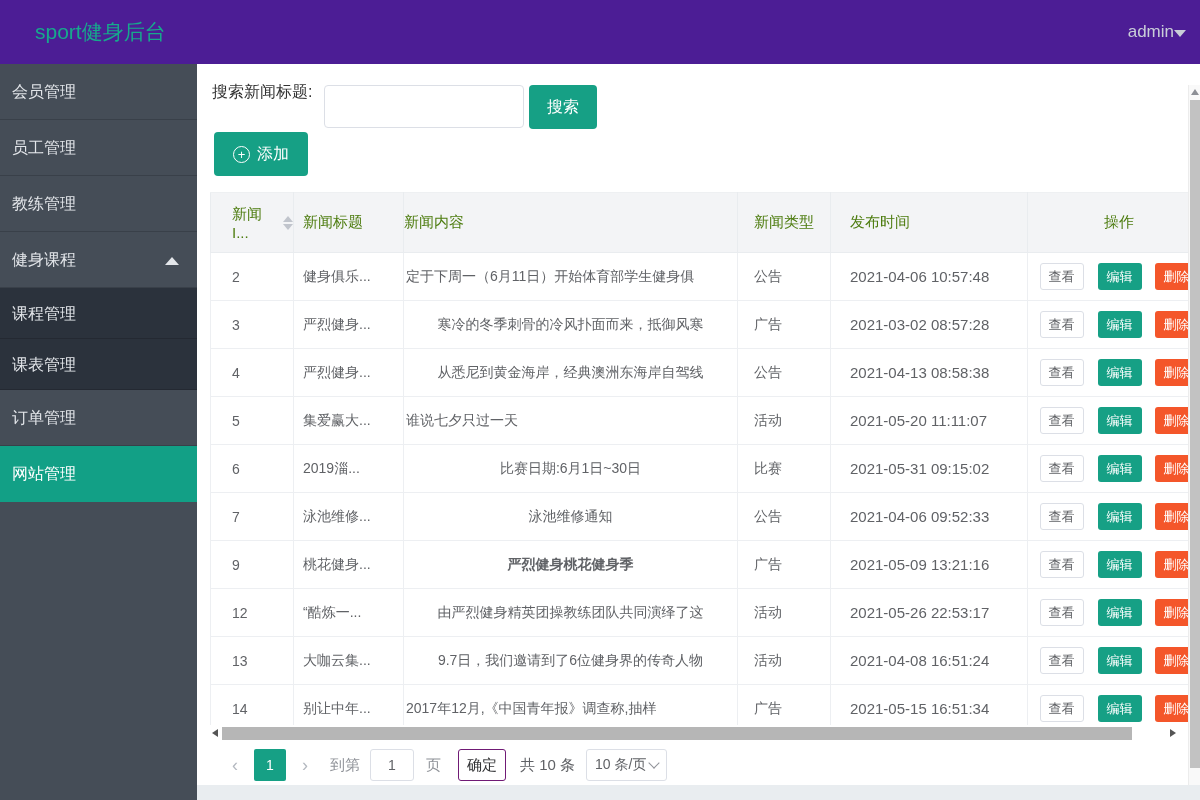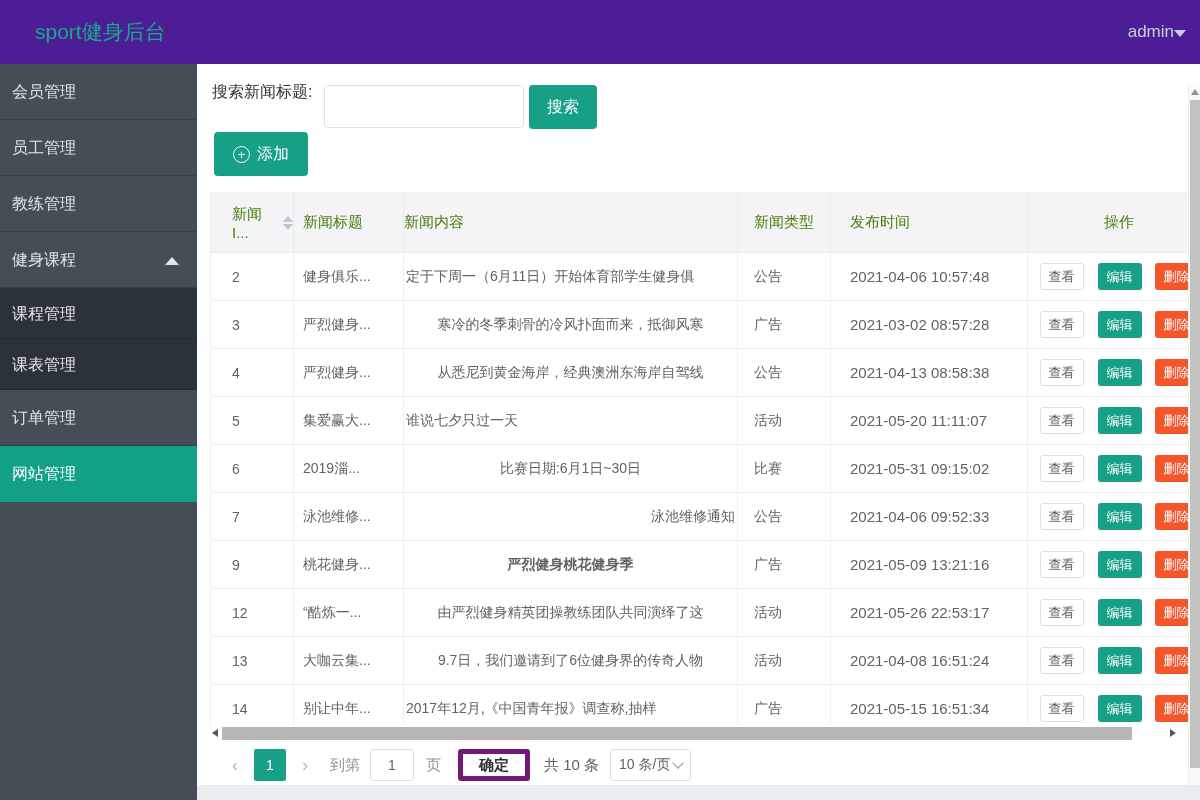--- a/index.html
+++ b/index.html
@@ -64,21 +64,21 @@
   #vscroll .thumb { position:absolute; left:1px; top:15px; width:10px; height:668px; background:#c2c2c2; }
 
   
   #pager { left:210px; top:748px; width:978px; height:34px; display:flex; align-items:center; }
   #pager .pg-prev, #pager .pg-next { color:#b4b9c0; font-size:18px; cursor:pointer; padding:0 10px; }
   #pager .pg-prev { margin-left:12px; }
   #pager .pg-cur { width:32px; height:32px; background:#16a085; color:#fff; border-radius:2px; text-align:center; line-height:32px; font-size:14px; margin:0 6px; cursor:pointer; }
   #pager .pg-goto { color:#909399; font-size:15px; margin-left:12px;font-family:Liberation Serif, serif; }
   #pager .pg-input { width:44px; height:32px; border:1px solid #dcdfe6; border-radius:3px; text-align:center; font-size:14px; color:#606266; margin:0 12px 0 10px; outline:none; }
   #pager .pg-unit { color:#909399; font-size:15px; }
-  #pager .pg-confirm { width:72px; height:32px; background:#fff; border:5px solid #701a75; border-radius:3px; font-size:15px; color:#303133; margin-left:17px; cursor:pointer; font-family:inherit;font-weight:bold; }
+  #pager .pg-confirm { width:48px; height:32px; background:#fff; border:1px solid #701a75; border-radius:3px; font-size:15px; color:#303133; margin-left:17px; cursor:pointer; font-family:inherit; }
   #pager .pg-total { color:#606266; font-size:15px; margin-left:14px; }
   #pager .pg-size { width:81px; height:32px; border:1px solid #dcdfe6; border-radius:3px; margin-left:11px; display:flex; align-items:center; justify-content:space-between; padding:0 8px; color:#606266; font-size:14px; cursor:pointer; }
   #pager .pg-size .caret { width:8px; height:8px; border-right:1.5px solid #909399; border-bottom:1.5px solid #909399; transform:rotate(45deg); margin-top:-4px; }
 
   #bottom-band { left:197px; top:785px; width:1003px; height:15px; background:#e9edf0; }
 </style>
 </head>
 <body>
 
 <div id="stage">
@@ -175,21 +175,21 @@
             <td class="d-id">6</td>
             <td class="d-title">2019淄...</td>
             <td class="d-content" style="text-align: center;">比赛日期:6月1日~30日</td>
             <td class="d-type">比赛</td>
             <td class="d-time">2021-05-31 09:15:02</td>
             <td class="d-act"><button class="btn btn-view">查看</button><button class="btn btn-edit">编辑</button><button class="btn btn-del">删除</button></td>
           </tr>
           <tr>
             <td class="d-id">7</td>
             <td class="d-title">泳池维修...</td>
-            <td class="d-content" style="text-align: right;">泳池维修通知</td>
+            <td class="d-content" style="text-align: center;">泳池维修通知</td>
             <td class="d-type">公告</td>
             <td class="d-time">2021-04-06 09:52:33</td>
             <td class="d-act"><button class="btn btn-view">查看</button><button class="btn btn-edit">编辑</button><button class="btn btn-del">删除</button></td>
           </tr>
           <tr>
             <td class="d-id">9</td>
             <td class="d-title">桃花健身...</td>
             <td class="d-content" style="text-align: center; font-weight: bold;">严烈健身桃花健身季</td>
             <td class="d-type">广告</td>
             <td class="d-time">2021-05-09 13:21:16</td>

